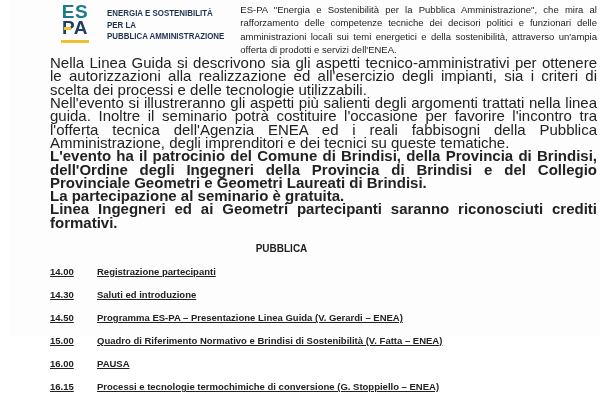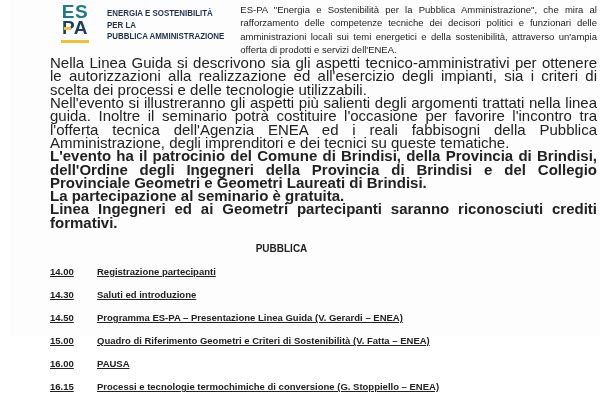--- a/index.html
+++ b/index.html
@@ -99,21 +99,21 @@
       <div class="schedule-row">
         <div class="schedule-time">14.30</div>
         <div class="schedule-title">Saluti ed introduzione</div>
       </div>
       <div class="schedule-row">
         <div class="schedule-time">14.50</div>
         <div class="schedule-title">Programma ES-PA – Presentazione Linea Guida (V. Gerardi – ENEA)</div>
       </div>
       <div class="schedule-row">
         <div class="schedule-time">15.00</div>
-        <div class="schedule-title">Quadro di Riferimento Geometri e Criteri di Sostenibilità (V. Fatta – ENEA)</div>
+        <div class="schedule-title">Quadro di Riferimento Normativo e Brindisi di Sostenibilità (V. Fatta – ENEA)</div>
       </div>
       <div class="schedule-row">
         <div class="schedule-time">16.00</div>
         <div class="schedule-title">PAUSA</div>
       </div>
       <div class="schedule-row">
         <div class="schedule-time">16.15</div>
         <div class="schedule-title">Processi e tecnologie termochimiche di conversione (G. Stoppiello – ENEA)</div>
       </div>
     </div>

